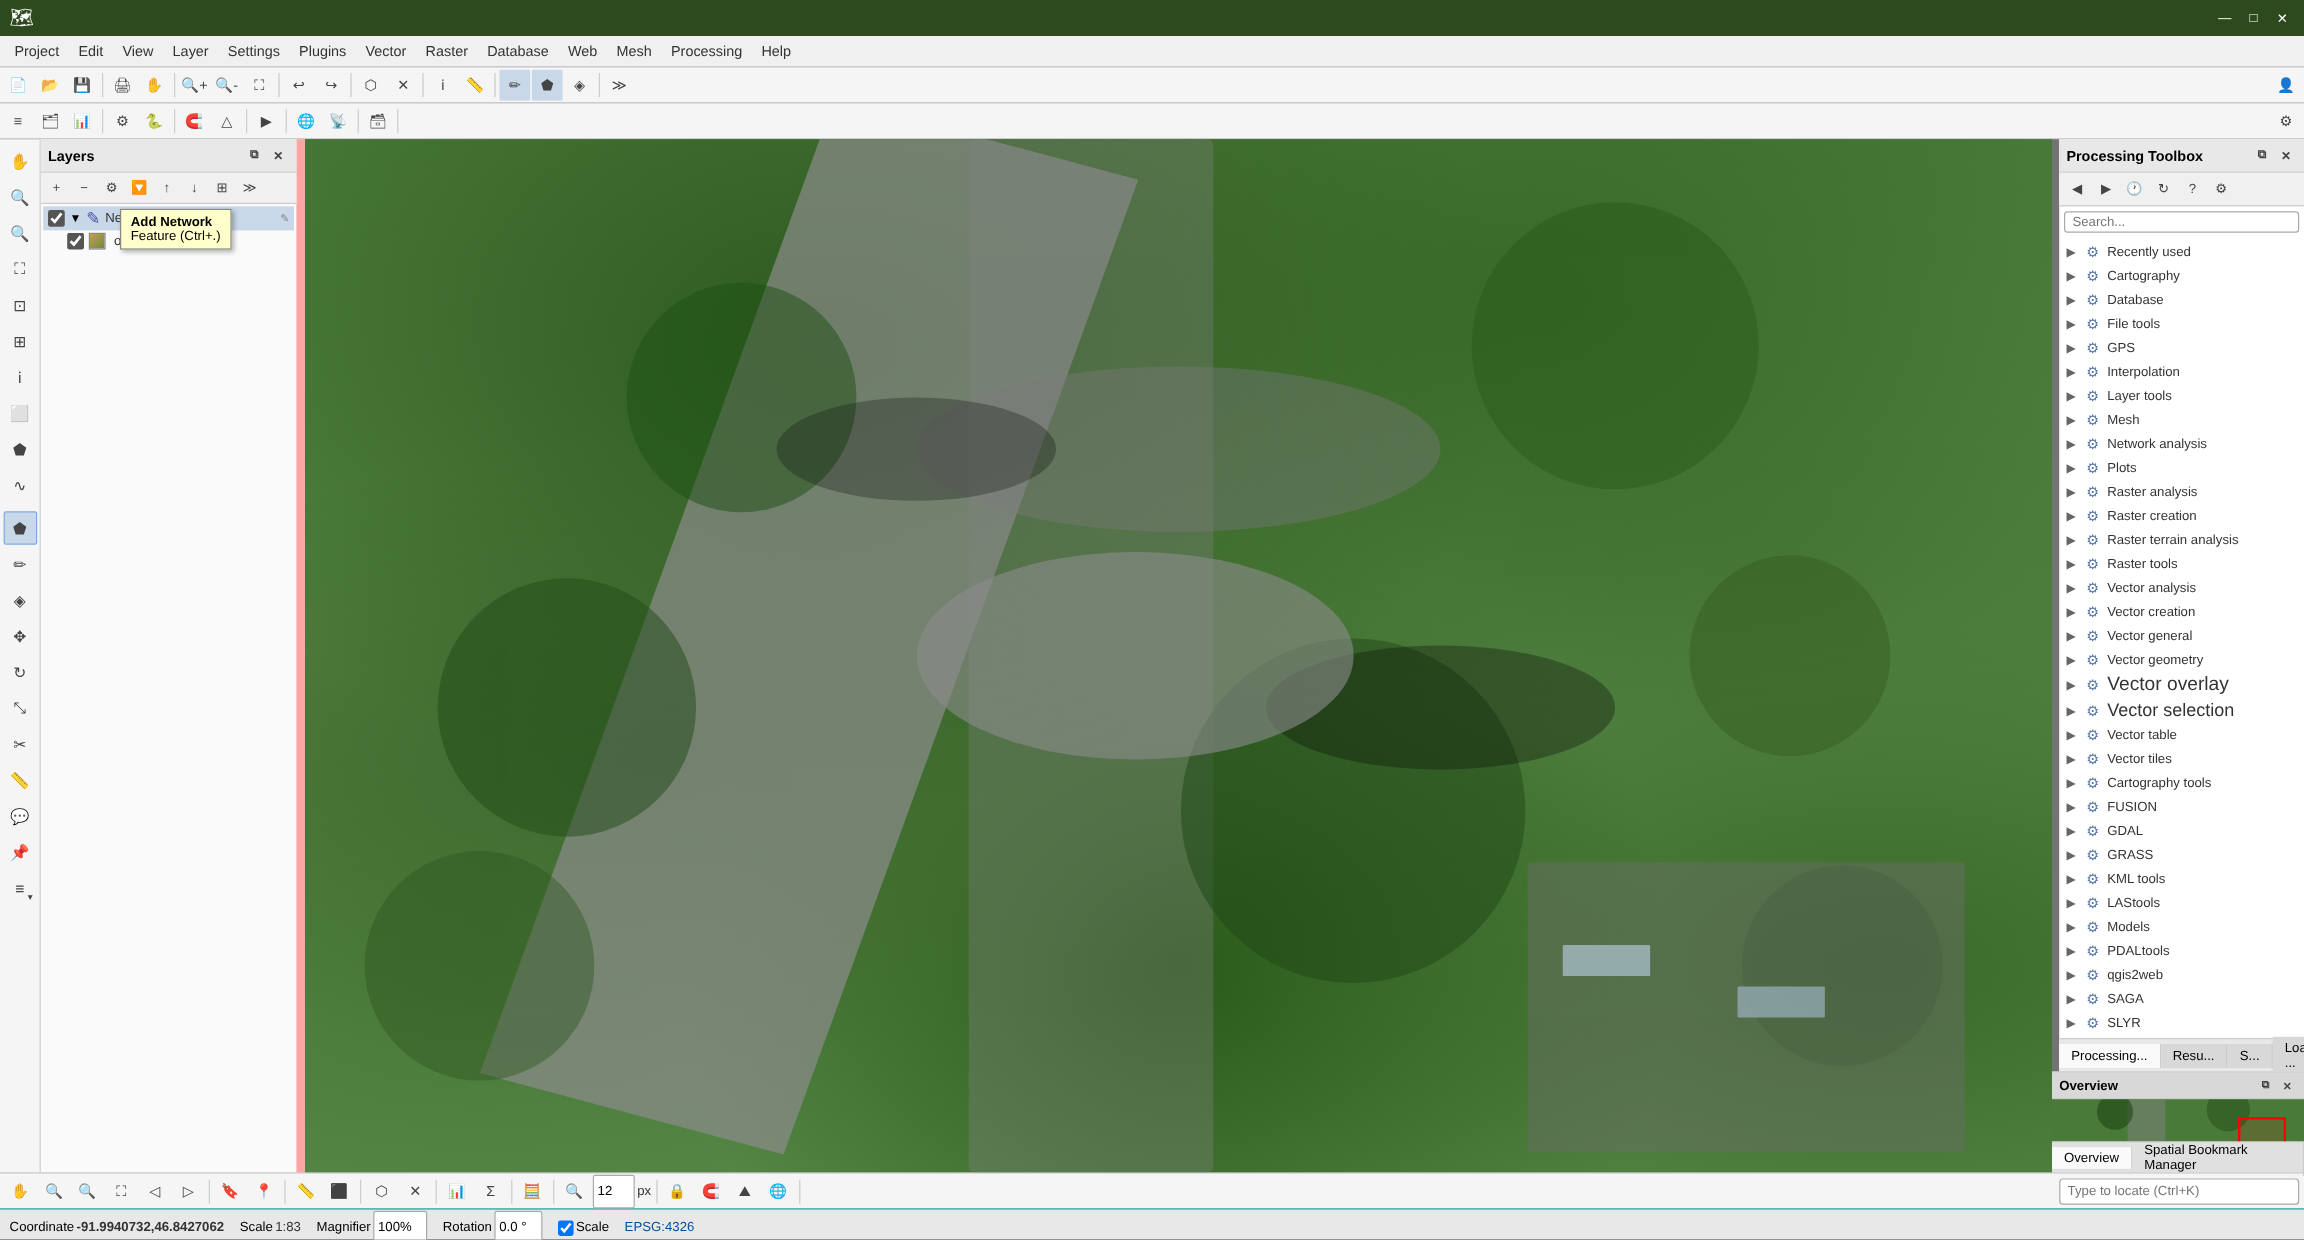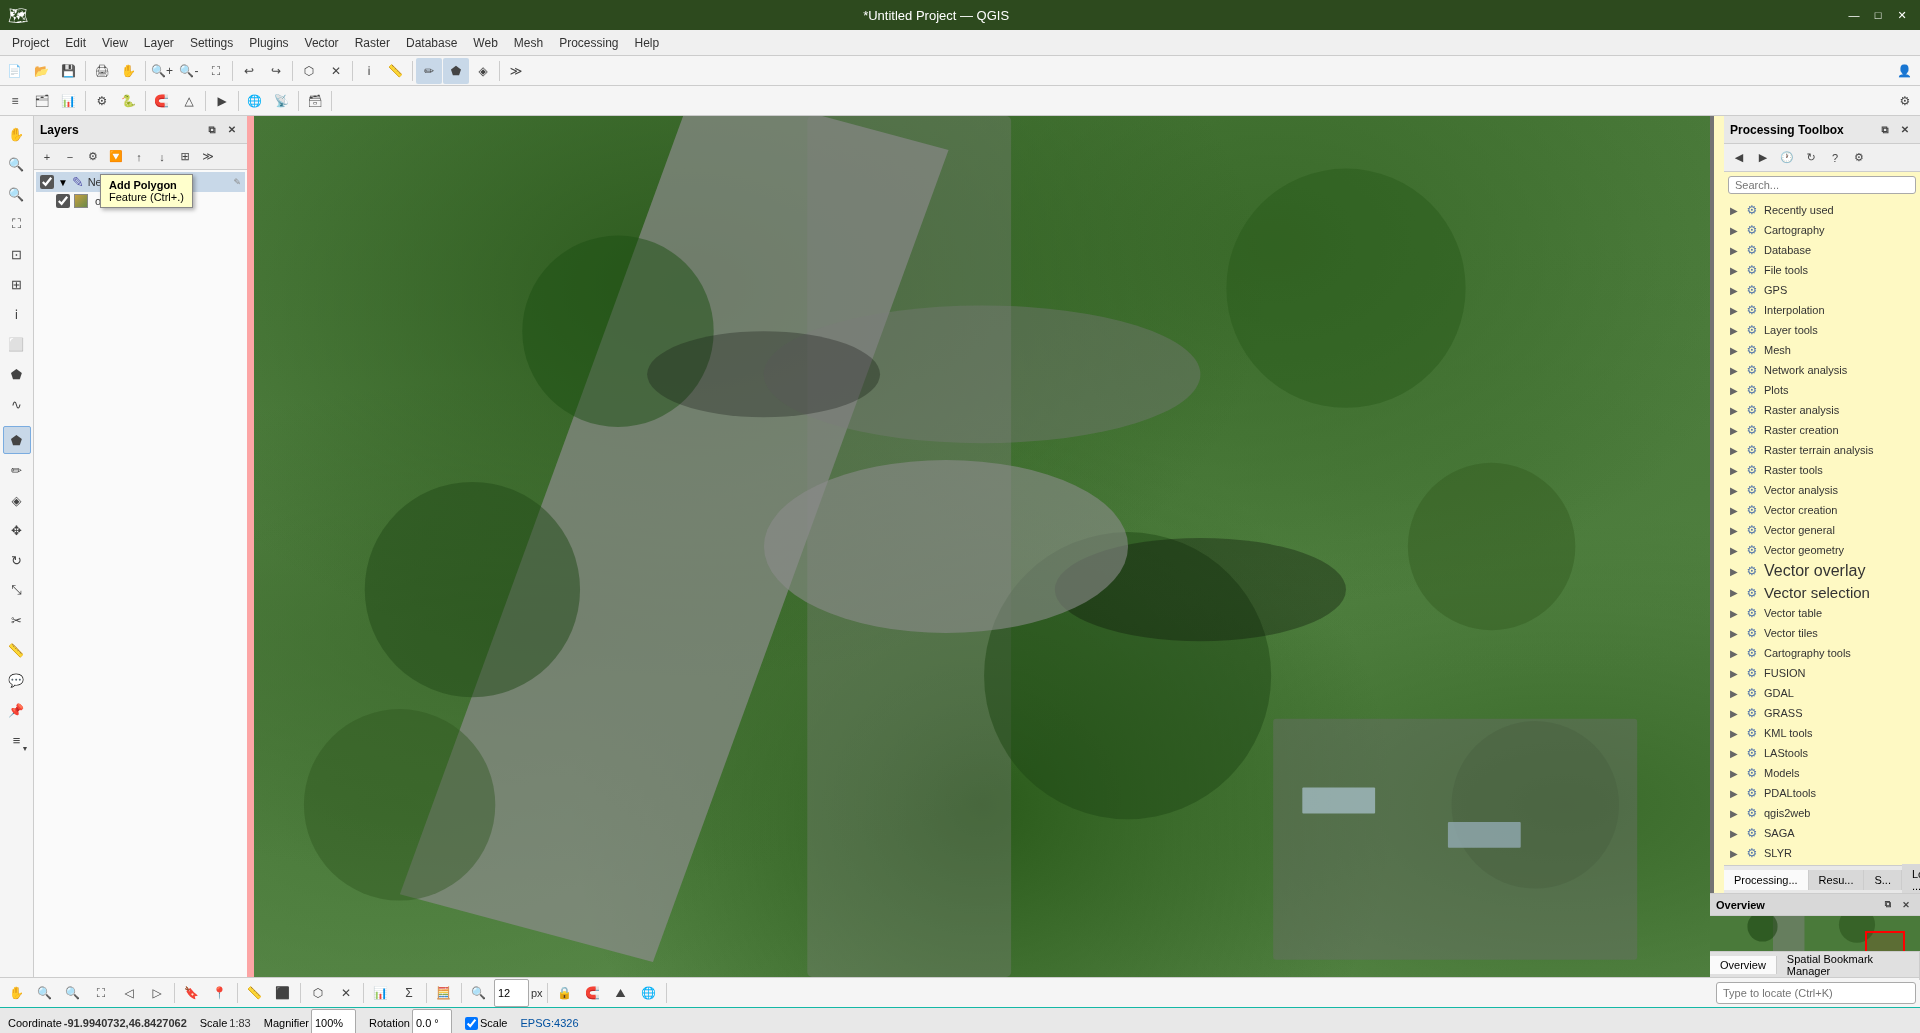--- a/index.html
+++ b/index.html
@@ -191,25 +191,24 @@
       top: 40%;
       width: 25%;
       height: 20%;
       background: rgba(140,140,140,0.6);
       border-radius: 50%;
     }
 
     
     #processing-toolbox {
       width: 210px;
-      background: #fef9c3;
-      border-left: 4px solid #737373;
+      background: #ffffff;
+      border-left: 6px solid #737373;
       display: flex;
       flex-direction: column;
-      padding-left: 10px;
     }
     #processing-header {
       height: 28px;
       background: #e8e8e8;
       border-bottom: 1px solid #ccc;
       display: flex;
       align-items: center;
       padding: 0 6px;
       font-weight: bold;
       font-size: 12px;
@@ -367,21 +366,20 @@
       display: flex;
       flex-direction: column;
       width: 210px;
     }
   </style>
 </head>
 <body>
 
 <div id="titlebar">
   <span style="font-size:16px;">🗺</span>
-  <span class="title">*Untitled Project — QGIS</span>
   <div class="win-controls">
     <div class="win-btn">—</div>
     <div class="win-btn">□</div>
     <div class="win-btn close">✕</div>
   </div>
 </div>
 
 <div id="menubar">
   <div class="menu-item">Project</div>
   <div class="menu-item">Edit</div>
@@ -506,21 +504,21 @@
       </div>
       <div class="layer-item" style="padding-left:20px;">
         <input type="checkbox" class="layer-checkbox" checked="" style="">
         <span style="width:14px;height:14px;background:linear-gradient(135deg,#c8a040,#6a8a4a);border:1px solid #888;display:inline-block;flex-shrink:0;"></span>
         <span style="font-size:11px;color:#333;margin-left:3px;">odm_orthophoto</span>
       </div>
     </div>
   </div>
 
   <div id="tooltip">
-    <div style="font-weight:bold;">Add Polygon</div>
+    <div style="font-weight:bold;">Add Network</div>
     <div>Feature (Ctrl+.)</div>
   </div>
 
   <div id="map-area">
     <div id="map-image">
 
       <svg width="100%" height="100%" style="position:absolute;top:0;left:0;opacity:0.85;">
 
         <ellipse cx="50%" cy="30%" rx="15%" ry="8%" fill="rgba(120,120,120,0.5)"></ellipse>
         <rect x="38%" y="0" width="14%" height="100%" fill="rgba(130,130,130,0.4)" rx="5"></rect>

